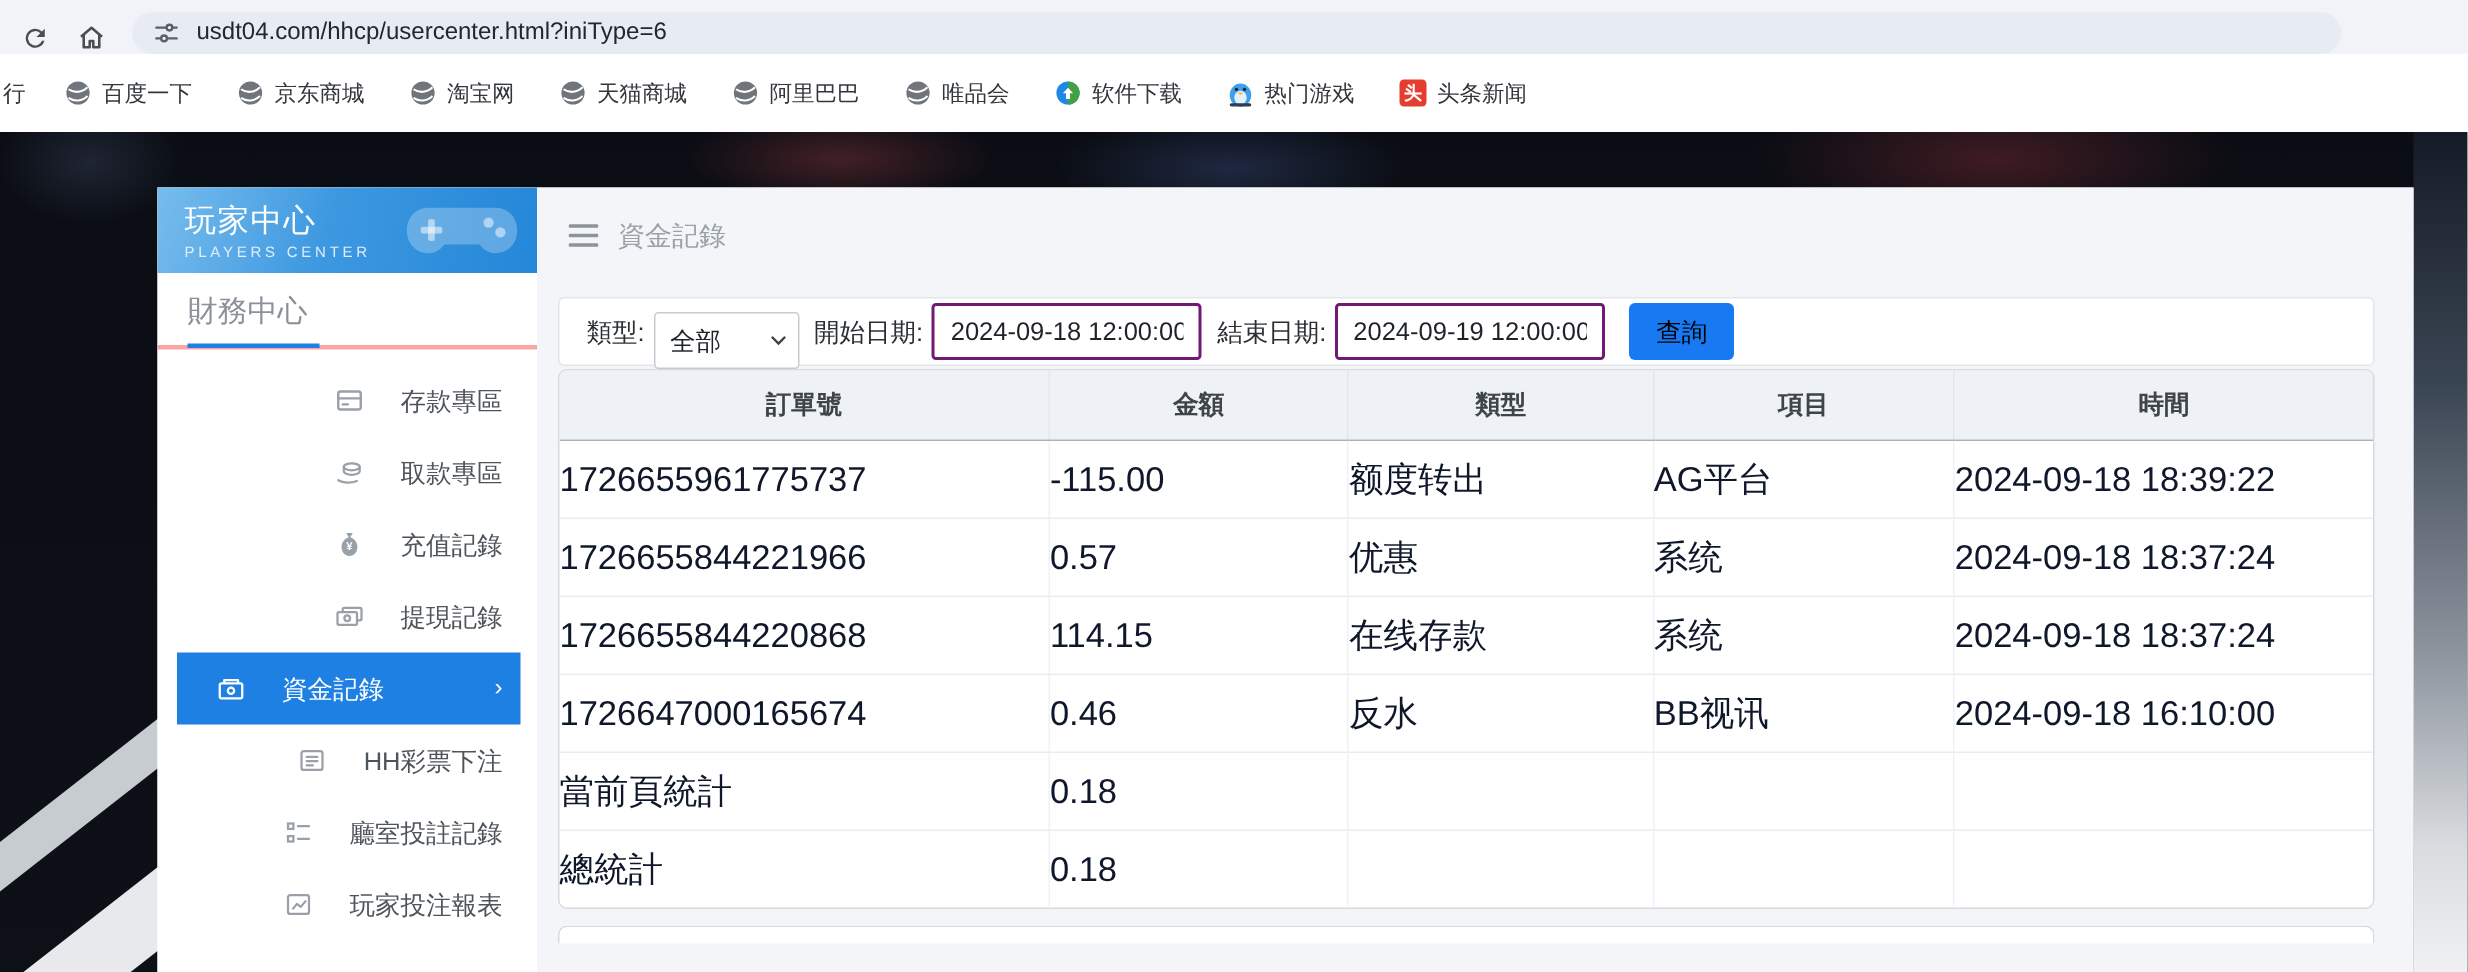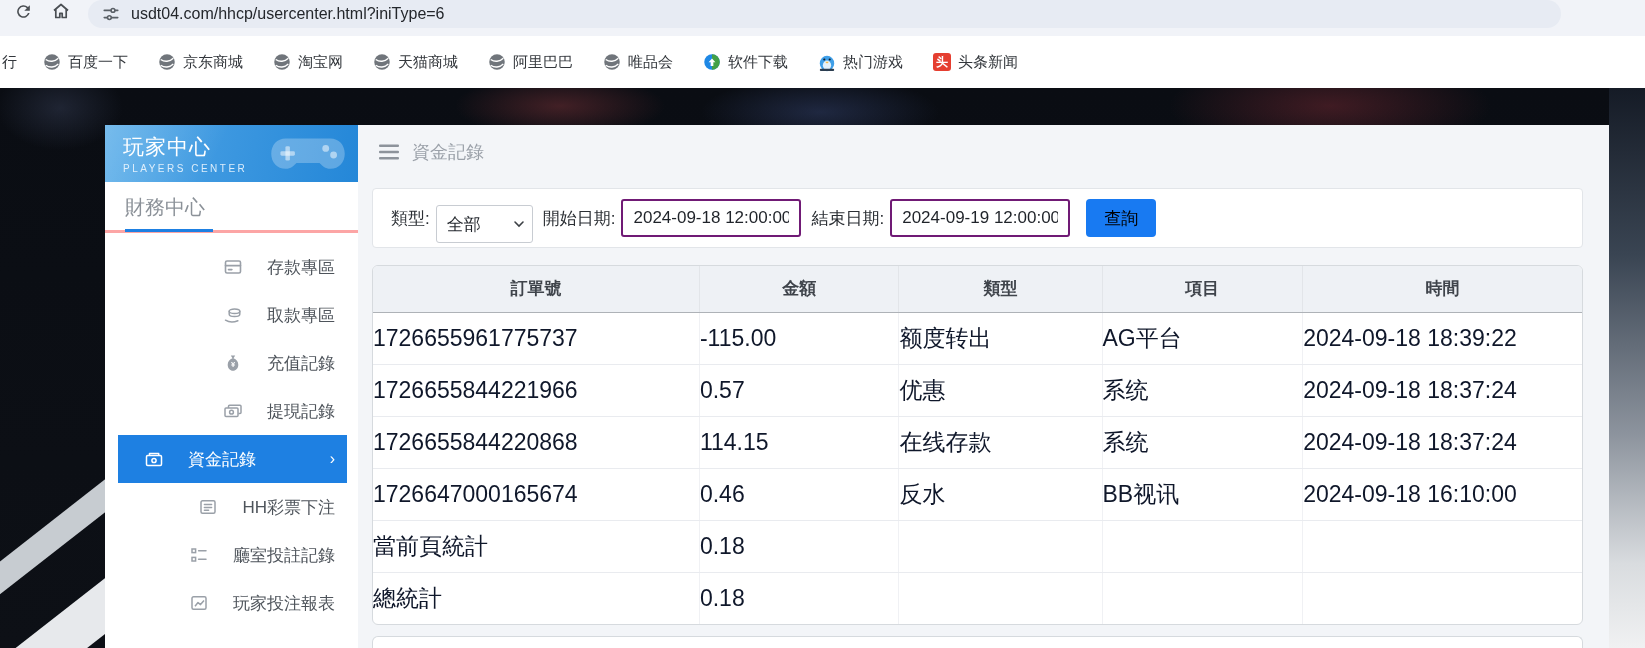--- a/index.html
+++ b/index.html
@@ -1,20 +1,20 @@
 <!DOCTYPE html>
 <html><head>
 <meta charset="utf-8">
 <style>
   * { margin:0; padding:0; box-sizing:border-box; }
   html,body { width:1645px; height:648px; overflow:hidden;
     font-family:"Liberation Sans","DejaVu Sans",sans-serif; background:#fff; }
 
   
-  .toolbar { height:36px; background:#f1f3f8; display:flex; align-items:flex-start;
+  .toolbar { height:36px; background:#f1f3f8; display:flex; align-items:flex-end;
     padding:0 12px; gap:16px; }
   .tb-icon { width:22px; height:22px; display:flex; align-items:center; justify-content:center; cursor:pointer; }
   .omnibox { flex:1; height:28px; background:#e7ebf3; border-radius:14px;
     display:flex; align-items:center; gap:11px; padding:0 14px; margin-right:72px; cursor:text; }
   .omnibox .url { font-size:16px; color:#24272c; white-space:nowrap; }
 
   .bookmarks { height:52px; background:#fff; display:flex; align-items:center;
     gap:30px; padding-left:2px; }
   .bm { display:flex; align-items:center; gap:7px; font-size:15px; color:#33373c;
     white-space:nowrap; cursor:pointer; }
@@ -66,36 +66,36 @@
   .menu li.active { background:#1e80e2; color:#fff; }
   .menu li.active .mi { color:#fff; }
   .menu li .chev { margin-left:auto; font-size:16px; color:#fff; }
 
   
   .content { flex:1; background:#f3f5f8; padding:0 26px 0 14px; display:flex; flex-direction:column; }
   .content-header { margin-top:10px; height:44px; display:flex; align-items:center;
     gap:13px; padding-left:7px; }
   .content-title { font-size:18px; color:#9ba1a9; }
 
-  .filter-panel { margin-top:19px; height:60px; background:#fff;
+  .filter-panel { margin-top:19px; height:46px; background:#fff;
     border:1px solid #e2e5e9; border-radius:4px; display:flex; align-items:center;
     padding-left:18px; flex-shrink:0; }
   .f-label { font-size:17px; color:#2b2f34; margin:0 6px 0 10px; }
   .f-label:first-child { margin-left:0; }
   .select-wrap { position:relative;margin-top:12px; }
   .select-wrap select { width:97px; height:38px; border:1px solid #c8ccd2; border-radius:3px;
     background:#fff; font-size:17px; color:#1f2329; padding:0 22px 0 10px;
     appearance:none; -webkit-appearance:none; font-family:inherit; }
   .select-caret { position:absolute; right:8px; top:13px; pointer-events:none; }
   .f-input { width:180px; height:38px; border:2px solid #701a75; border-radius:3px;
     font-size:17px; color:#1f2329; padding:0 10px; font-family:inherit; background:#fff; }
   .search-btn { height:38px; padding:0 18px; margin-left:16px; background:#187af2;
     color:#000000; border:none; border-radius:4px; font-size:17px; cursor:pointer; font-family:inherit; }
 
-  .table-panel { margin-top:17px; background:#fff; border:1px solid #d6dade;
+  .table-panel { margin-top:2px; background:#fff; border:1px solid #d6dade;
     border-radius:6px; overflow:hidden; flex-shrink:0; }
   table { width:100%; border-collapse:collapse; table-layout:fixed; }
   thead th { height:46px; background:#eef1f5; border-bottom:1px solid #aeb2b7;
     font-size:17px; font-weight:700; color:#3f444b; border-left:1px solid #e2e5e9; }
   thead th:first-child { border-left:none; }
   tbody td { height:52px; font-size:23px; color:#0f172a;
     border-bottom:1px solid #e9ebef; border-left:1px solid #f0f1f4; }
   tbody td:first-child { border-left:none; }
   tbody tr:last-child td { border-bottom:none; }
 

